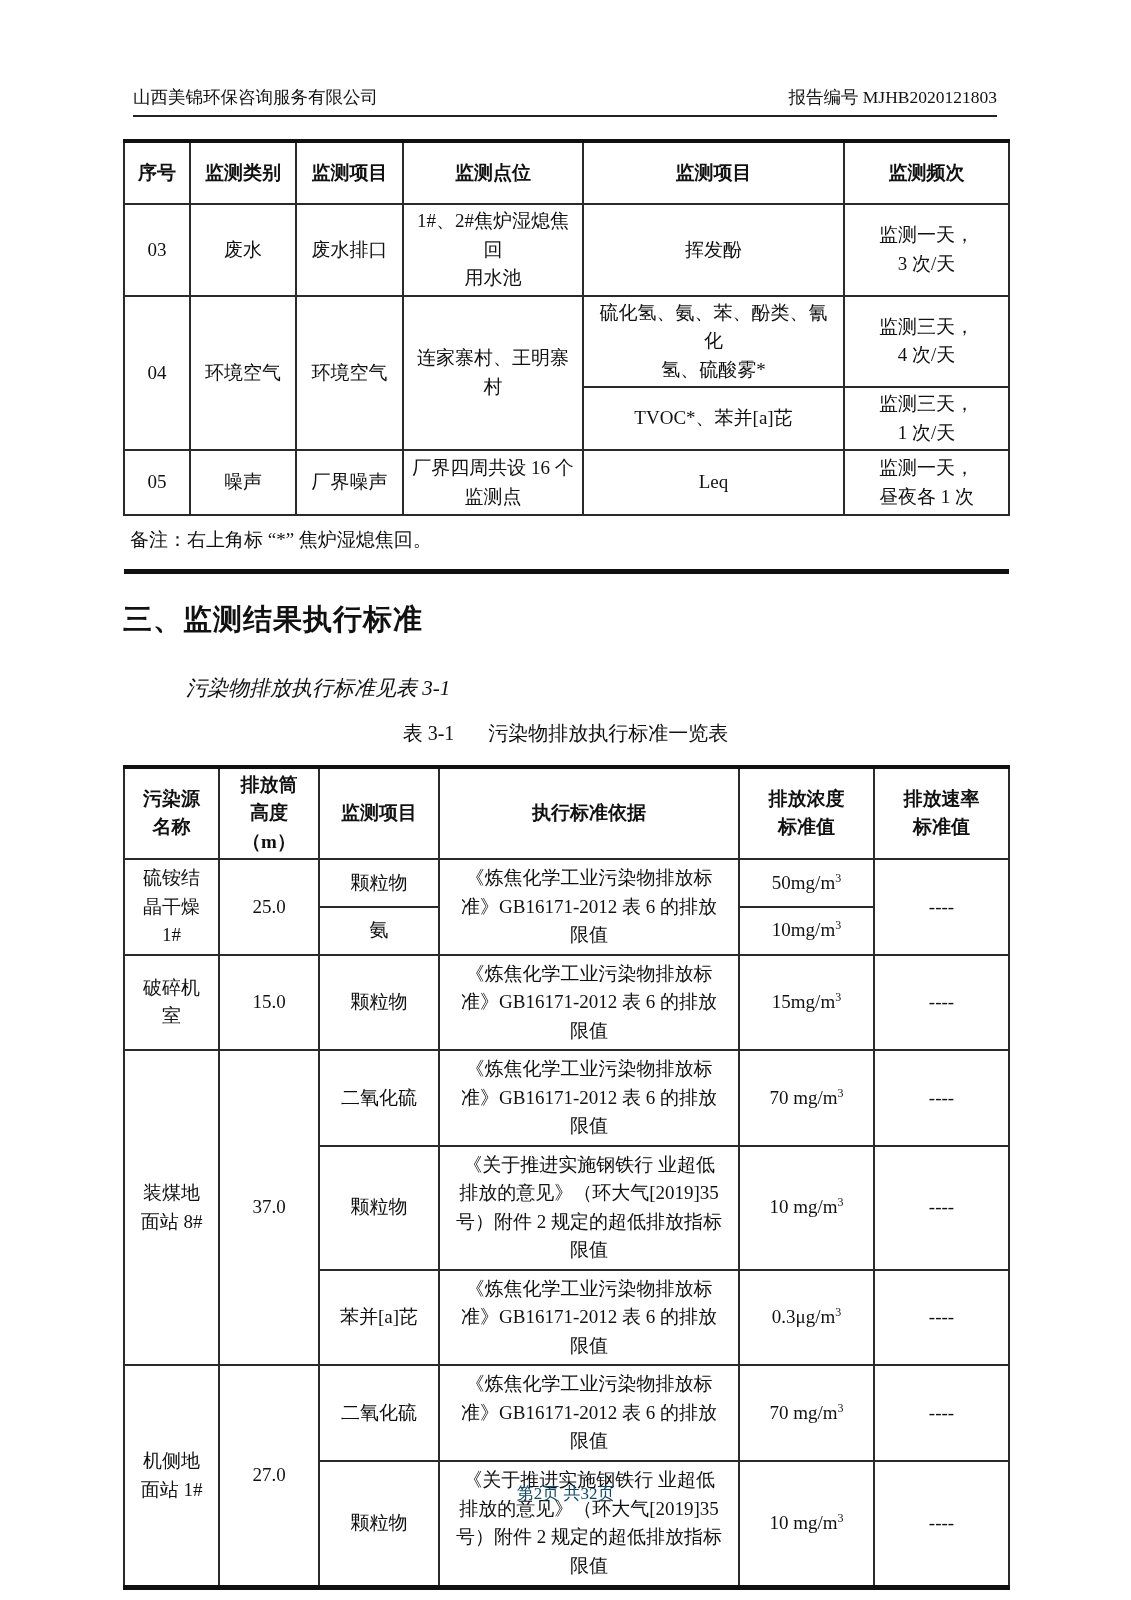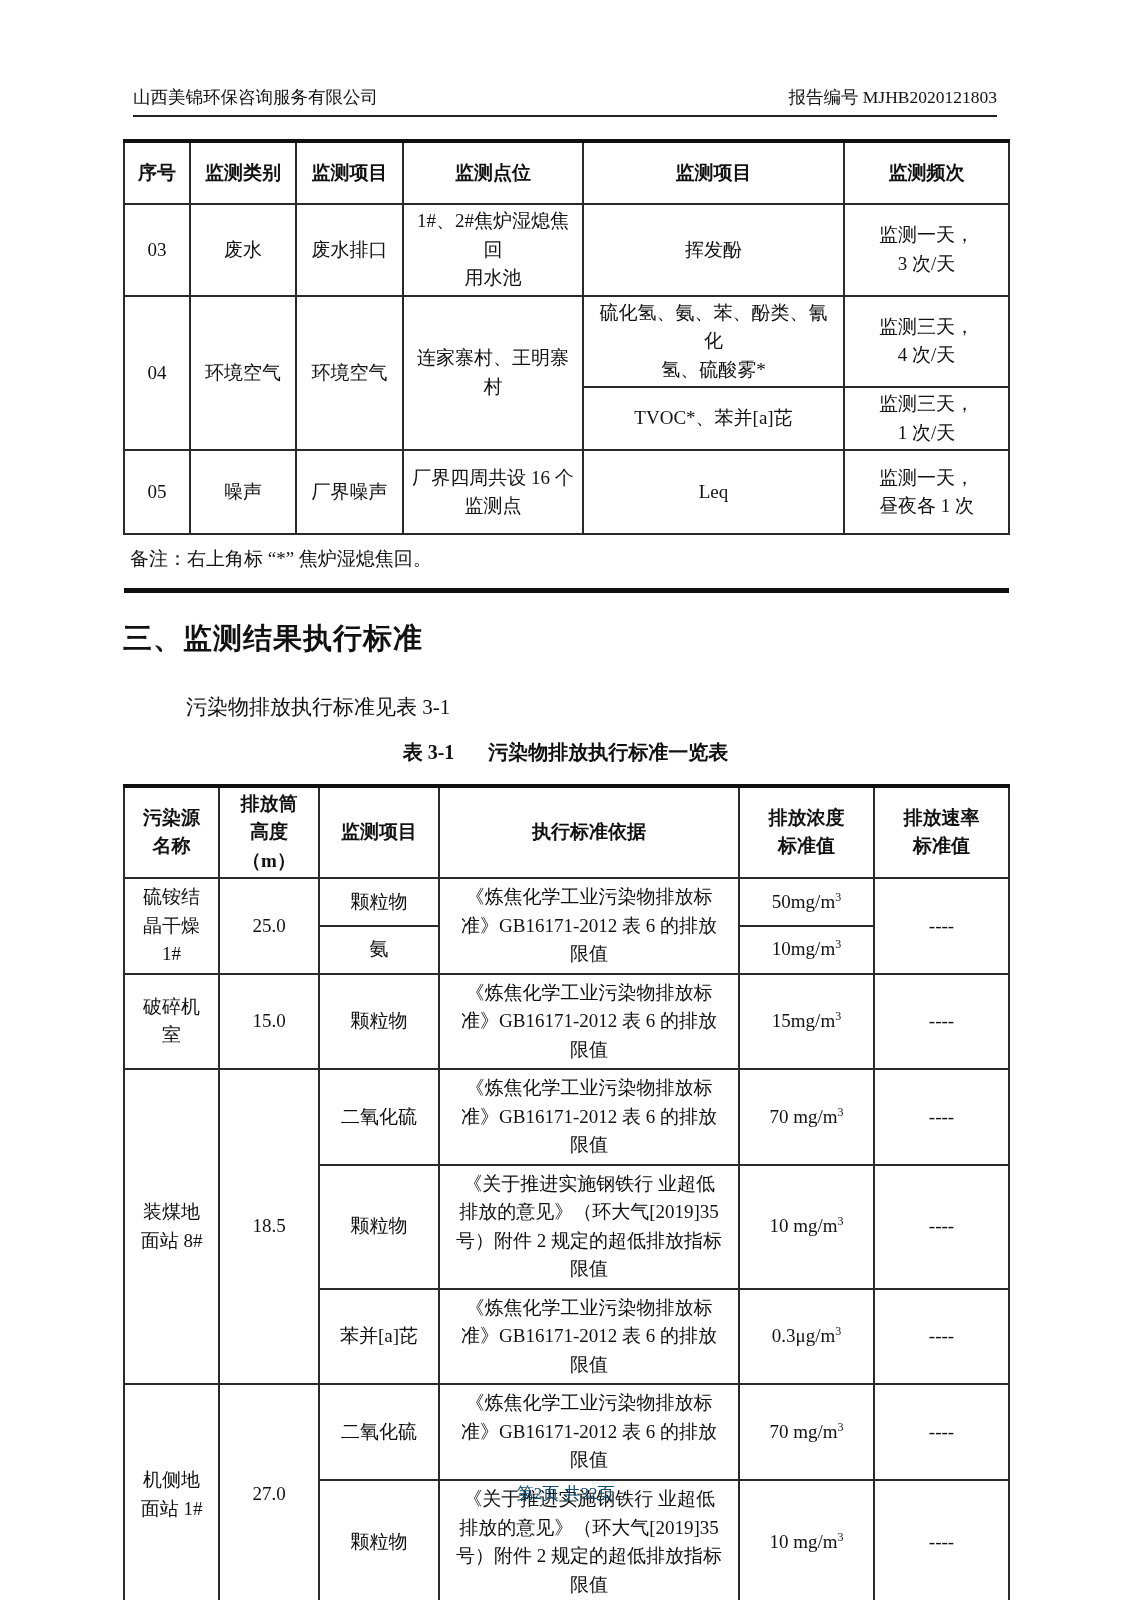--- a/index.html
+++ b/index.html
@@ -33,22 +33,22 @@
     border-left:none;border-right:none;border-top:2px solid #2a2a2a;
     text-align:left;padding:10px 6px 14px 6px;font-weight:normal;
   }
   .std-cell{padding:4px 14px;}
   sup{font-size:12px;line-height:0;}
   
   .section-heading{
     margin:26px 0 0 0;
     font-size:29px;font-weight:bold;letter-spacing:1px;
   }
-  .lead{margin:34px 0 0 0;padding-left:63px;font-size:21px;}
-  .caption{margin:18px 0 0 0;text-align:center;font-size:20px;font-weight:bold;}
+  .lead{margin:34px 0 0 0;padding-left:63px;font-size:21px;font-style:italic;}
+  .caption{margin:18px 0 0 0;text-align:center;font-size:20px;font-weight:normal;}
   .caption .cap-title{margin-left:34px;}
   
   .page-footer{
     position:absolute;left:0;bottom:95px;width:100%;
     text-align:center;font-size:17px;color:#0c4a6e;
   }
 </style>
 </head>
 <body>
 
@@ -97,21 +97,21 @@
           <td>硫化氢、氨、苯、酚类、氰化
 氢、硫酸雾*</td>
           <td>监测三天，
 4 次/天</td>
         </tr>
         <tr style="height:60px">
           <td>TVOC*、苯并[a]芘</td>
           <td>监测三天，
 1 次/天</td>
         </tr>
-        <tr style="height:84px">
+        <tr style="height:65px">
           <td>05</td>
           <td>噪声</td>
           <td>厂界噪声</td>
           <td>厂界四周共设 16 个
 监测点</td>
           <td>Leq</td>
           <td>监测一天，
 昼夜各 1 次</td>
         </tr>
         <tr class="note-row" style="height:53px">
@@ -171,21 +171,21 @@
           <td>15.0</td>
           <td>颗粒物</td>
           <td class="std-cell">《炼焦化学工业污染物排放标准》GB16171-2012 表 6 的排放限值</td>
           <td><span>15mg/m</span><sup>3</sup></td>
           <td>----</td>
         </tr>
 
         <tr style="height:74px">
           <td rowspan="3">装煤地
 面站 8#</td>
-          <td rowspan="3">18.5</td>
+          <td rowspan="3">37.0</td>
           <td>二氧化硫</td>
           <td class="std-cell">《炼焦化学工业污染物排放标准》GB16171-2012 表 6 的排放限值</td>
           <td><span>70 mg/m</span><sup>3</sup></td>
           <td>----</td>
         </tr>
         <tr style="height:110px">
           <td>颗粒物</td>
           <td class="std-cell">《关于推进实施钢铁行 业超低排放的意见》（环大气[2019]35 号）附件 2 规定的超低排放指标限值</td>
           <td><span>10 mg/m</span><sup>3</sup></td>
           <td>----</td>

